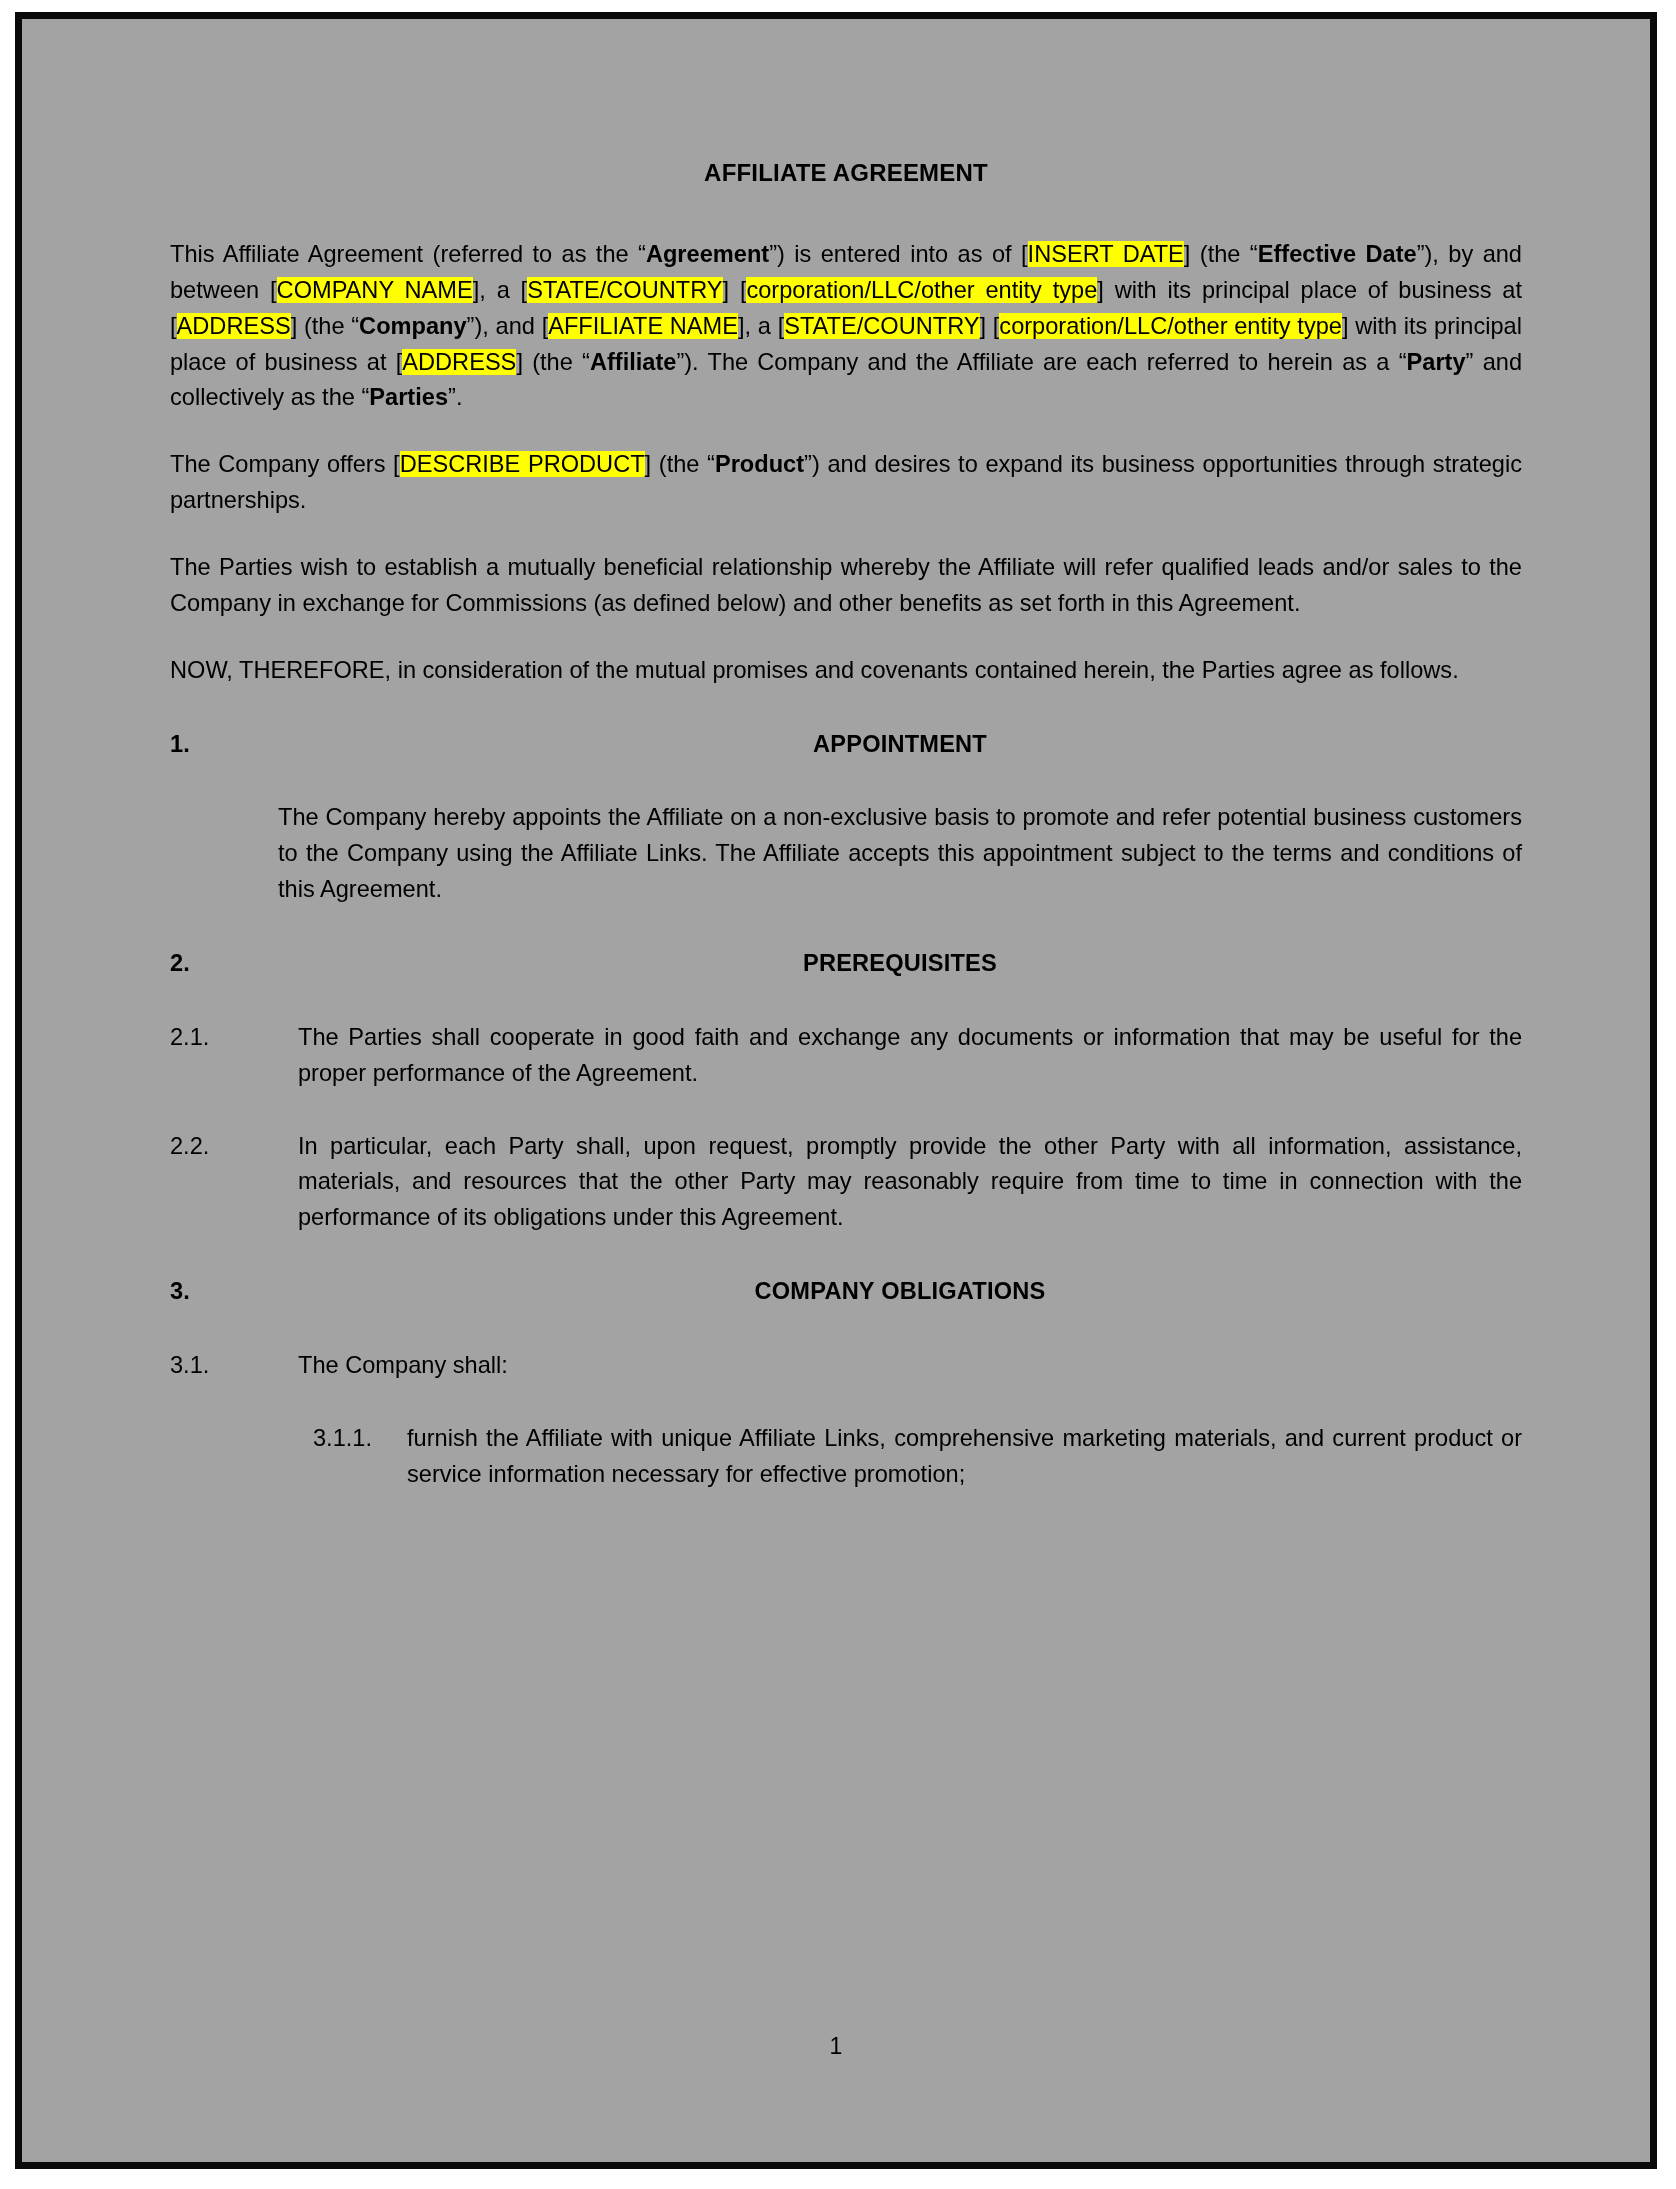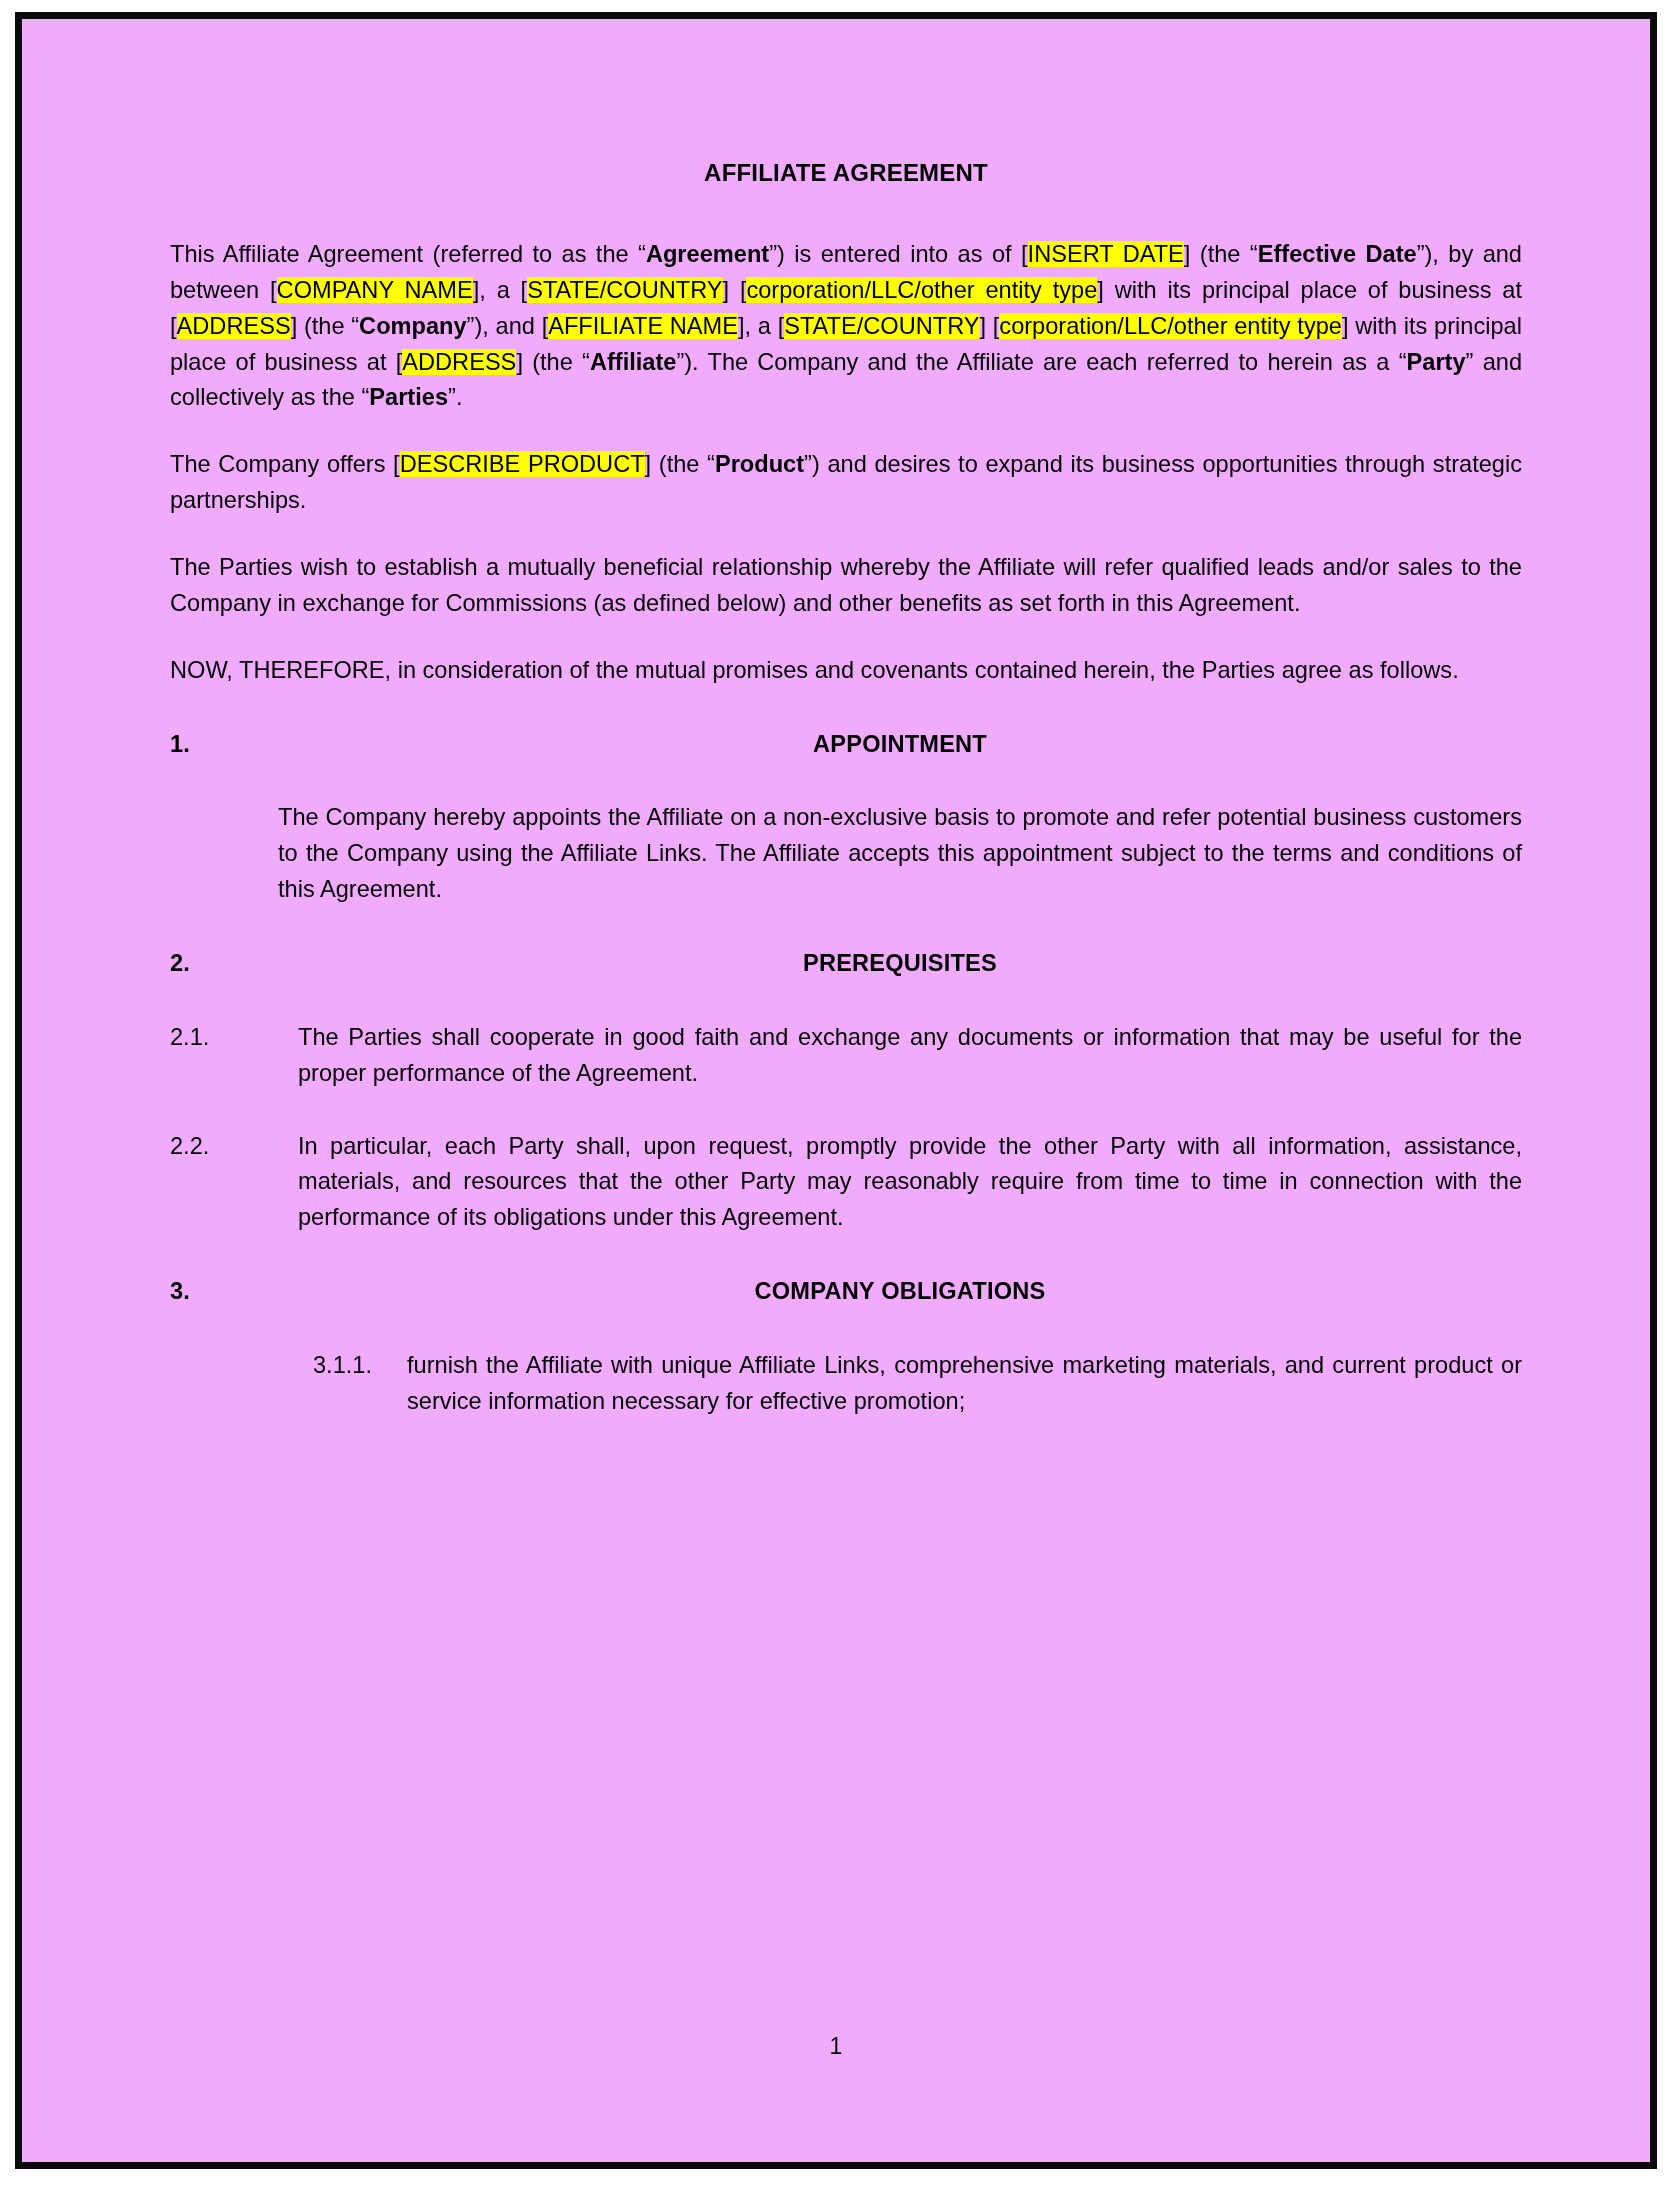--- a/index.html
+++ b/index.html
@@ -17,21 +17,21 @@
 
   
   .page-frame {
     position: absolute;
     left: 15px;
     top: 12.2px;
     width: 1642px;
     height: 2157px;
     border: 7.9px solid #0a0a0a;
     box-sizing: border-box;
-    background: #f0abfc;
+    background: #a3a3a3;
   }
 
   .page-inner {
     position: absolute;
     left: 0;
     top: 0;
     right: 0;
     bottom: 0;
     padding: 0;
   }
@@ -163,20 +163,24 @@
       </div>
       <div class="clause clause-l1">
         <div class="num">2.2.</div>
         <div class="txt">In particular, each Party shall, upon request, promptly provide the other Party with all information, assistance, materials, and resources that the other Party may reasonably require from time to time in connection with the performance of its obligations under this Agreement.</div>
       </div>
 
       <div class="clause section-head">
         <div class="num">3.</div>
         <div class="txt">COMPANY OBLIGATIONS</div>
       </div>
+      <div class="clause clause-l1">
+        <div class="num">3.1.</div>
+        <div class="txt">The Company shall:</div>
+      </div>
       <div class="clause clause-l2">
         <div class="num">3.1.1.</div>
         <div class="txt">furnish the Affiliate with unique Affiliate Links, comprehensive marketing materials, and current product or service information necessary for effective promotion;</div>
       </div>
 
     </div>
 
     <div class="page-number">1</div>
 
   </div>

